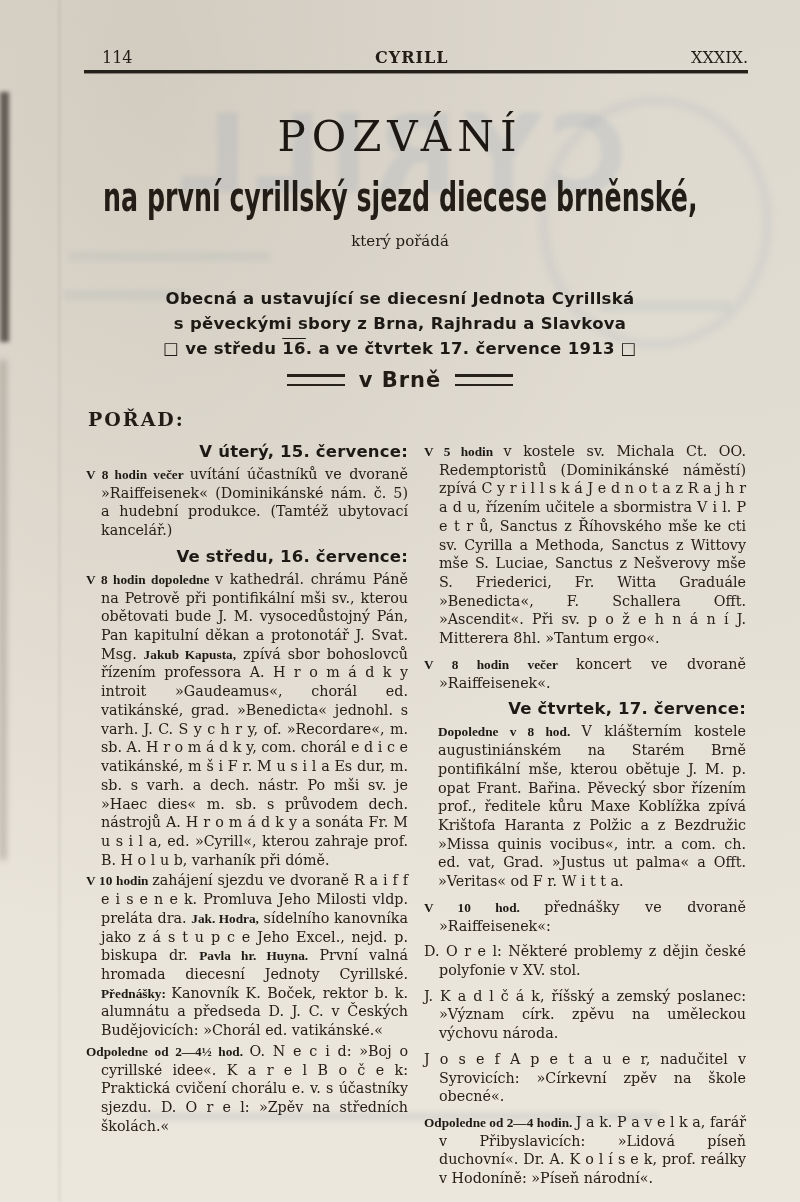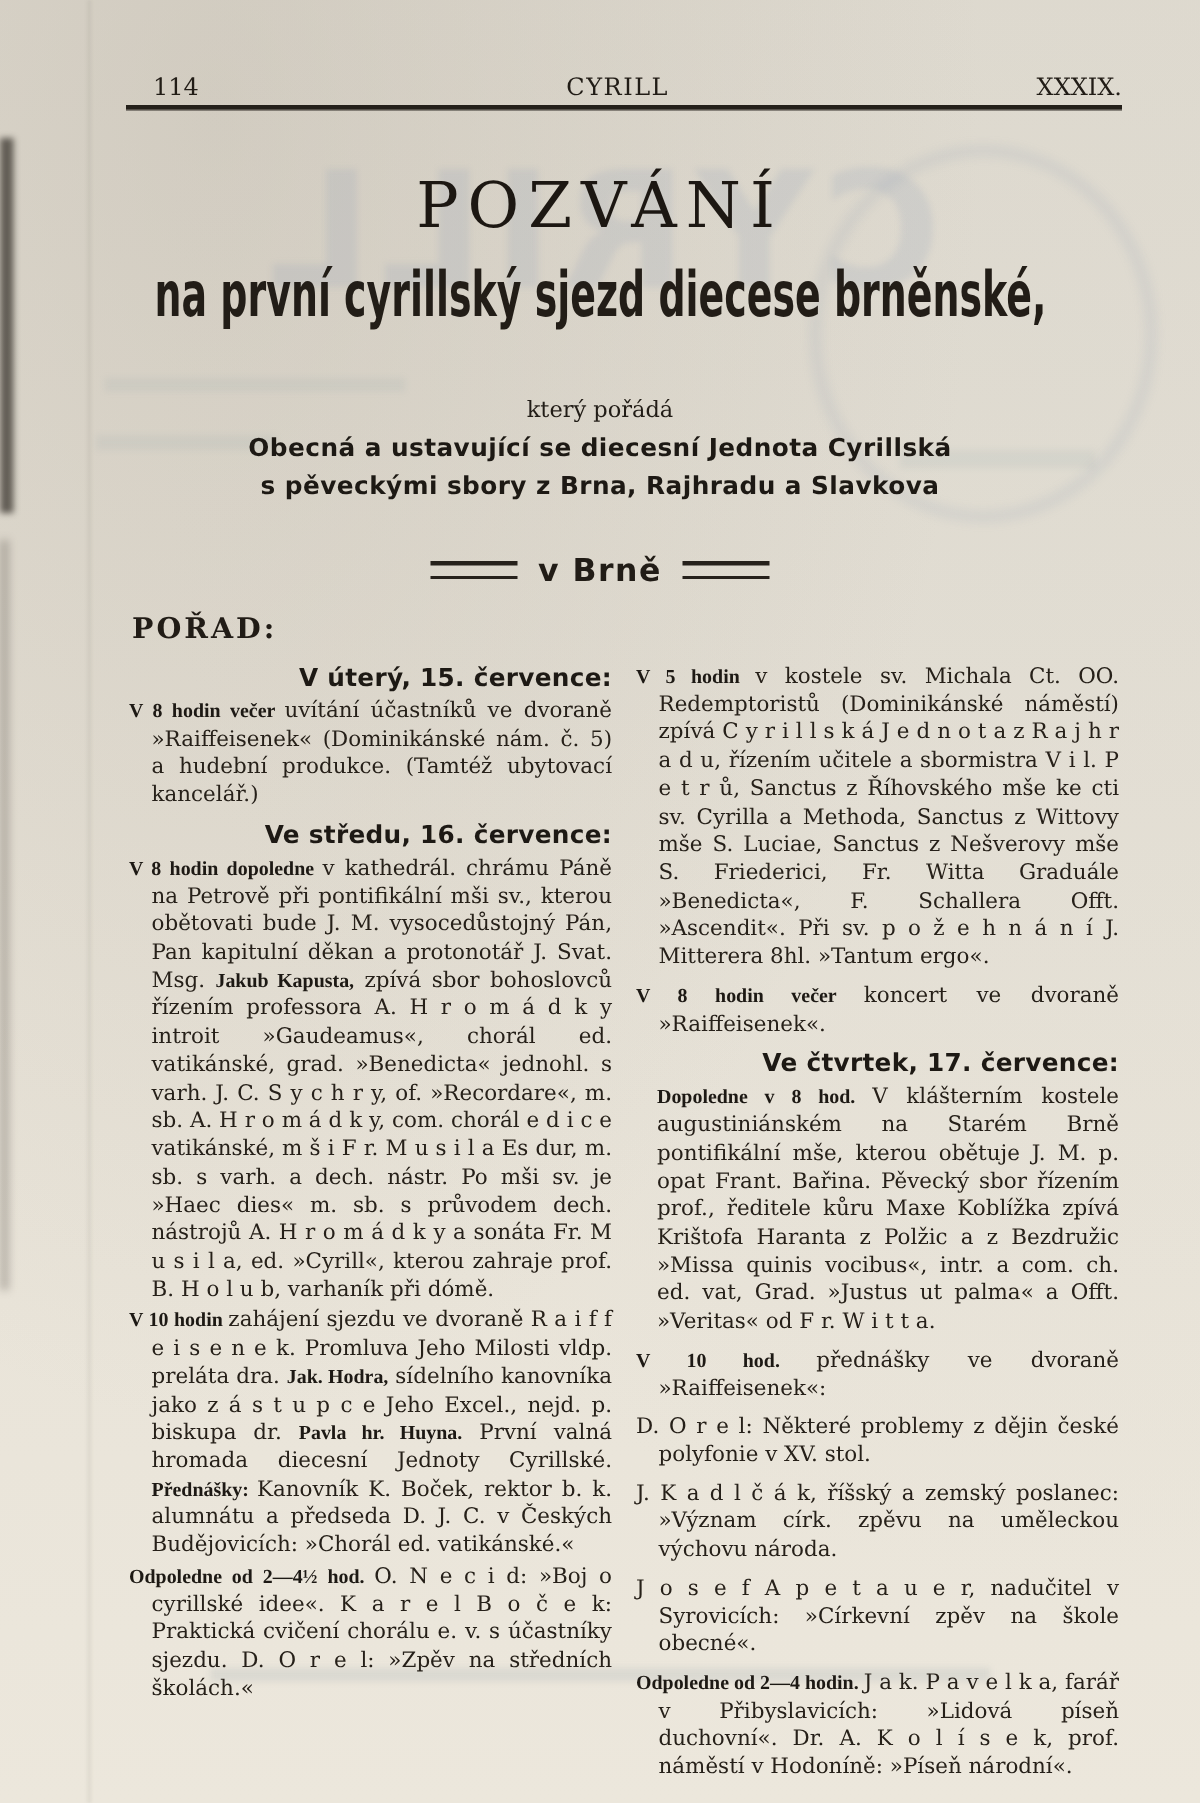--- a/index.html
+++ b/index.html
@@ -23,29 +23,29 @@
   }
   .ghost-circle{position:absolute;right:28px;top:96px;width:215px;height:235px;border:9px solid rgba(125,148,175,.11);border-radius:50%;filter:blur(3px);pointer-events:none;}
   .ghost-bar{position:absolute;background:rgba(110,140,150,.09);filter:blur(2px);pointer-events:none;}
   .gb1{left:70px;top:252px;width:200px;height:9px;}
   .gb2{left:64px;top:290px;width:120px;height:10px;}
   .gb3{left:600px;top:300px;width:130px;height:12px;}
   .gb4{left:140px;top:1112px;width:520px;height:9px;background:rgba(110,135,150,.13);}
   
   .runhead{position:absolute;top:48px;left:86px;width:662px;display:flex;justify-content:space-between;align-items:baseline;font-size:16px;}
   .runhead .pn{padding-left:16px;}
-  .runhead .jt{font-weight:400;letter-spacing:1px;}
+  .runhead .jt{font-weight:700;letter-spacing:1px;}
   .rule{position:absolute;top:70px;left:84px;width:664px;height:3px;background:#24201a;box-shadow:0 1px 0 rgba(36,32,26,.45);}
   
   .title{position:absolute;top:112px;left:0;width:800px;text-align:center;
     font-size:42px;letter-spacing:6px;font-weight:400;color:#1c1712;}
   .subtitle-wrap{position:absolute;top:172px;left:0;width:800px;height:54px;text-align:center;}
   .subtitle{display:inline-block;white-space:nowrap;font-family:"DejaVu Sans",sans-serif;font-weight:700;
     font-size:32px;transform:scale(0.79,1.3);transform-origin:center top;color:#221d17;}
-  .pretext{position:absolute;top:264px;left:0;width:800px;text-align:center;font-size:15px;}
+  .pretext{position:absolute;top:232px;left:0;width:800px;text-align:center;font-size:15px;}
   .orgblock{position:absolute;top:286px;left:0;width:800px;text-align:center;
     font-family:"DejaVu Sans",sans-serif;font-weight:700;font-size:16.5px;line-height:25px;letter-spacing:.3px;color:#1d1914;}
   .brno-row{position:absolute;top:368px;left:0;width:800px;display:flex;justify-content:center;align-items:center;gap:14px;}
   .dline{width:58px;height:7px;border-top:3px solid #26211b;border-bottom:2px solid #26211b;}
   .brno{font-family:"DejaVu Sans",sans-serif;font-weight:700;font-size:21px;letter-spacing:1px;}
   .porad{position:absolute;top:408px;left:88px;font-weight:700;font-size:19px;letter-spacing:2px;}
   
   .content{position:absolute;top:442px;left:86px;width:660px;display:flex;gap:16px;}
   .col{flex:1 1 0;min-width:0;}
   .col-heading{font-family:"DejaVu Sans",sans-serif;font-weight:700;font-size:16.5px;letter-spacing:.2px;margin:7px 0 4px 0;color:#1d1914;text-align:right;}
@@ -81,20 +81,21 @@
 
   <div class="title">POZVÁNÍ</div>
   <div class="subtitle-wrap">
     <span class="subtitle">na první cyrillský sjezd diecese brněnské,</span>
   </div>
   <div class="pretext">který pořádá</div>
 
   <div class="orgblock">
     <div>Obecná a ustavující se diecesní Jednota Cyrillská</div>
     <div>s pěveckými sbory z Brna, Rajhradu a Slavkova</div>
+    <div><span>□  ve středu </span><span class="ol">16</span><span>. a ve čtvrtek 17. července 1913  □</span></div>
   </div>
 
   <div class="brno-row">
     <span class="dline"></span>
     <span class="brno">v Brně</span>
     <span class="dline"></span>
   </div>
 
   <div class="porad">POŘAD:</div>
 
@@ -109,17 +110,17 @@
       </div>
     <div class="col col-right">
         <div class="para"><span class="b">V 5 hodin </span><span>v kostele sv. Michala Ct. OO. Redemptoristů (Dominikánské náměstí) zpívá C y r i l l s k á J e d n o t a z R a j h r a d u, řízením učitele a sbormistra V i l. P e t r ů, Sanctus z Říhovského mše ke cti sv. Cyrilla a Methoda, Sanctus z Wittovy mše S. Luciae, Sanctus z Nešverovy mše S. Friederici, Fr. Witta Graduále »Benedicta«, F. Schallera Offt. »Ascendit«. Při sv. p o ž e h n á n í J. Mitterera 8hl. »Tantum ergo«.</span></div>
         <div class="para"><span class="b">V 8 hodin večer </span><span>koncert ve dvoraně »Raiffeisenek«.</span></div>
         <div class="col-heading">Ve čtvrtek, 17. července:</div>
         <div class="para indent"><span class="b">Dopoledne v 8 hod. </span><span>V klášterním kostele augustiniánském na Starém Brně pontifikální mše, kterou obětuje J. M. p. opat Frant. Bařina. Pěvecký sbor řízením prof., ředitele kůru Maxe Koblížka zpívá Krištofa Haranta z Polžic a z Bezdružic »Missa quinis vocibus«, intr. a com. ch. ed. vat, Grad. »Justus ut palma« a Offt. »Veritas« od F r. W i t t a.</span></div>
         <div class="para"><span class="b">V 10 hod. </span><span>přednášky ve dvoraně »Raiffeisenek«:</span></div>
         <div class="para"><span>D. O r e l: Některé problemy z dějin české polyfonie v XV. stol.</span></div>
         <div class="para"><span>J. K a d l č á k, říšský a zemský poslanec: »Význam círk. zpěvu na uměleckou výchovu národa.</span></div>
         <div class="para"><span>J o s e f A p e t a u e r, nadučitel v Syrovicích: »Církevní zpěv na škole obecné«.</span></div>
-        <div class="para"><span class="b">Odpoledne od 2—4 hodin. </span><span>J a k. P a v e l k a, farář v Přibyslavicích: »Lidová píseň duchovní«. Dr. A. K o l í s e k, prof. náměstí v Hodoníně: »Píseň národní«.</span></div>
+        <div class="para"><span class="b">Odpoledne od 2—4 hodin. </span><span>J a k. P a v e l k a, farář v Přibyslavicích: »Lidová píseň duchovní«. Dr. A. K o l í s e k, prof. reálky v Hodoníně: »Píseň národní«.</span></div>
       </div>
   </div>
 
 </div>
 
 </body></html>

